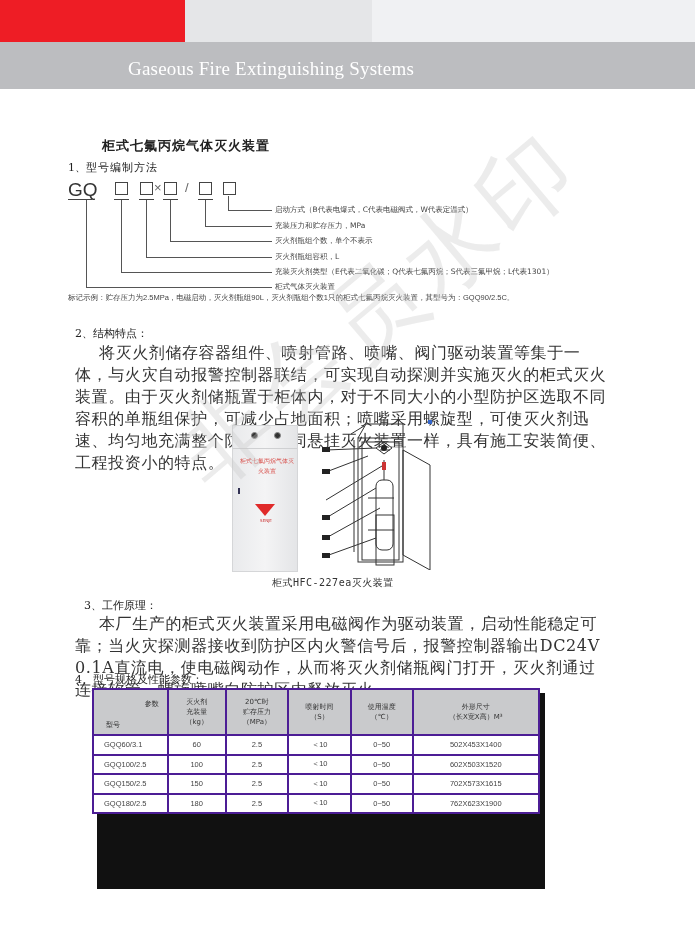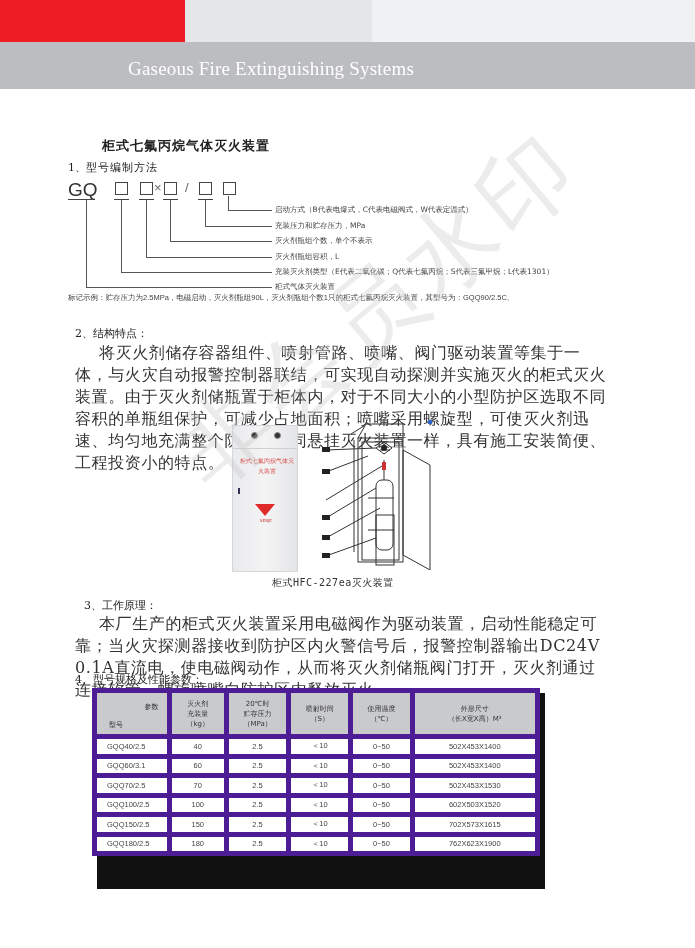--- a/index.html
+++ b/index.html
@@ -37,21 +37,21 @@
   .knob { position: absolute; top: 6px; width: 7px; height: 7px; border-radius: 50%; background: #333; border: 1px solid #888; }
   .cab-text { position: absolute; left: 6px; top: 30px; width: 56px; font-size: 6px; line-height: 10px; color: #d9534f; text-align: center; }
   .cab-logo { position: absolute; left: 22px; top: 78px; width: 0; height: 0; border-left: 10px solid transparent; border-right: 10px solid transparent; border-top: 12px solid #e02a2a; }
   .cab-blue { position: absolute; left: 5px; top: 62px; width: 2px; height: 6px; background: #335; }
   .fig-cap { left: 272px; top: 576px; font-size: 10px; color: #333; font-family: "DejaVu Sans Mono", monospace; letter-spacing: 0.5px; }
 
   
   .wm { left: 150px; top: 420px; font-family: "DejaVu Sans", sans-serif; font-size: 92px; color: rgba(200,200,200,0.35); transform: rotate(-40deg); transform-origin: left top; white-space: nowrap; letter-spacing: 6px; pointer-events: none; }
   .tbl-shadow { left: 97px; top: 693px; width: 448px; height: 196px; background: #111; }
   table.spec { position: absolute; left: 92px; top: 688px; width: 448px; border-collapse: collapse; background: #fff; font-family: "Liberation Sans", sans-serif; }
-  table.spec td, table.spec th { border: 5px solid #4c1d95; font-size: 7.5px; color: #444; text-align: center; height: 19.5px; font-weight: normal; }
+  table.spec td, table.spec th { border: 2px solid #4c1d95; font-size: 7.5px; color: #444; text-align: center; height: 19.5px; font-weight: normal; }
   table.spec th { background: #c9cacc; height: 46px; line-height: 10px; color: #333; font-family: "DejaVu Sans", sans-serif; font-size: 7px; }
   table.spec td.model { text-align: left; padding-left: 10px; }
   th.diag { position: relative; background: linear-gradient(to top right, #c9cacc calc(50% - 0.6px), #555 50%, #c9cacc calc(50% + 0.6px)); }
   th.diag .d-top { position: absolute; right: 8px; top: 9px; }
   th.diag .d-bot { position: absolute; left: 12px; bottom: 4px; }
 </style>
 </head>
 <body>
 
 <div class="abs hdr-red"></div>
@@ -192,44 +192,28 @@
       </th>
       <th><span>灭火剂</span><br><span>充装量</span><br><span>（kg）</span></th>
       <th><span>20℃时</span><br><span>贮存压力</span><br><span>（MPa）</span></th>
       <th><span>喷射时间</span><br><span>（S）</span></th>
       <th><span>使用温度</span><br><span>（℃）</span></th>
       <th><span>外形尺寸</span><br><span>（长X宽X高）M³</span></th>
     </tr>
   </thead>
   <tbody>
     <tr>
-      <td class="model">GQQ40/2.5</td>
-        <td>40</td>
-        <td>2.5</td>
-        <td>＜10</td>
-        <td>0~50</td>
-        <td>502X453X1400</td>
-    </tr>
-    <tr>
       <td class="model">GQQ60/3.1</td>
         <td>60</td>
         <td>2.5</td>
         <td>＜10</td>
         <td>0~50</td>
         <td>502X453X1400</td>
     </tr>
     <tr>
-      <td class="model">GQQ70/2.5</td>
-        <td>70</td>
-        <td>2.5</td>
-        <td>＜10</td>
-        <td>0~50</td>
-        <td>502X453X1530</td>
-    </tr>
-    <tr>
       <td class="model">GQQ100/2.5</td>
         <td>100</td>
         <td>2.5</td>
         <td>＜10</td>
         <td>0~50</td>
         <td>602X503X1520</td>
     </tr>
     <tr>
       <td class="model">GQQ150/2.5</td>
         <td>150</td>

